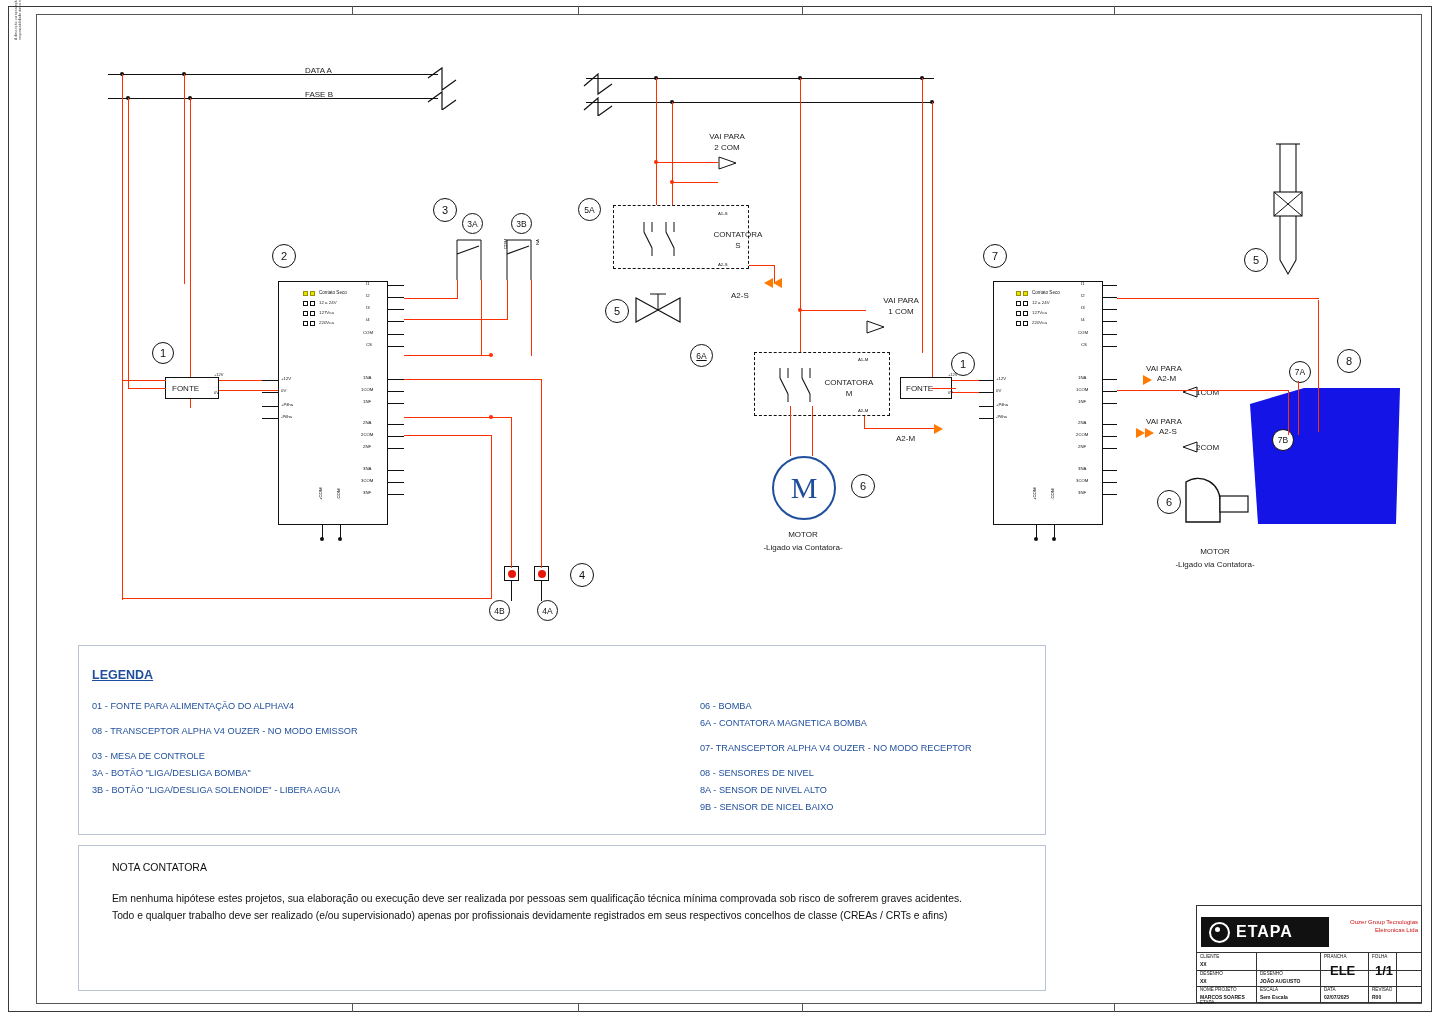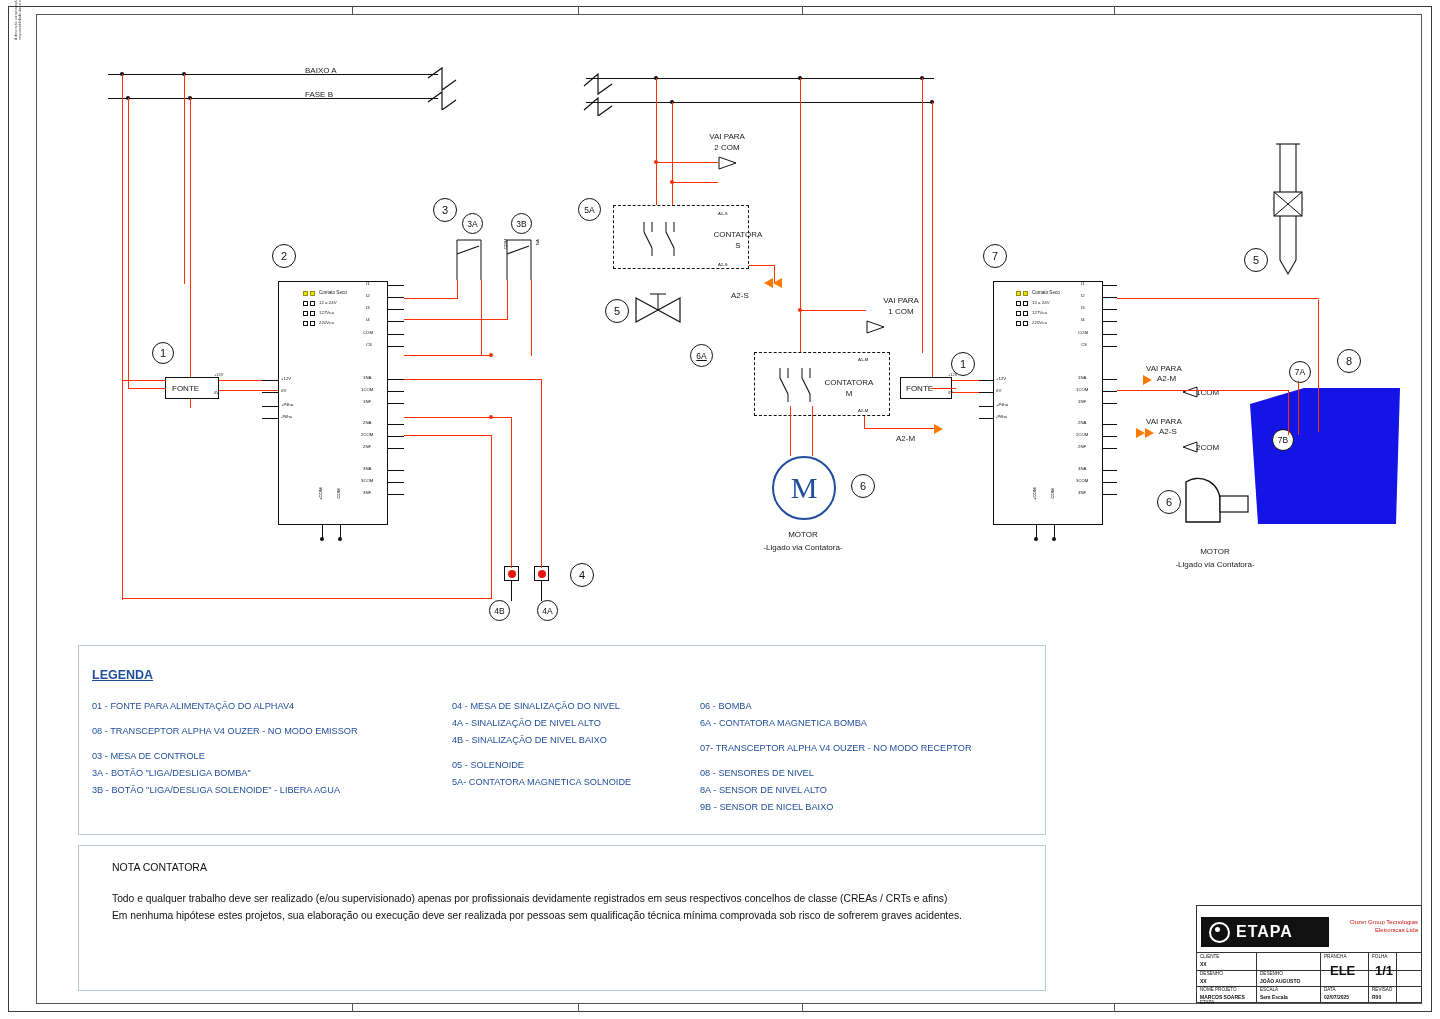--- a/index.html
+++ b/index.html
@@ -59,21 +59,21 @@
   <div class="tick" style="left:1114px;top:6px;width:1px;height:8px;"></div>
   <div class="tick" style="left:352px;top:1004px;width:1px;height:8px;"></div>
   <div class="tick" style="left:578px;top:1004px;width:1px;height:8px;"></div>
   <div class="tick" style="left:802px;top:1004px;width:1px;height:8px;"></div>
   <div class="tick" style="left:1114px;top:1004px;width:1px;height:8px;"></div>
 
   <div class="side-text">A descrição ou aprovação ou revisão e divulgação deste documento é de responsabilidade única e exclusiva do autor</div>
 
   <div class="wire-blk" style="left:108px;top:74px;width:330px;height:1.2px;"></div>
   <div class="wire-blk" style="left:108px;top:98px;width:330px;height:1.2px;"></div>
-  <div class="lbl" style="left:305px;top:66px;">BAIXO A</div>
+  <div class="lbl" style="left:305px;top:66px;">DATA A</div>
   <div class="lbl" style="left:305px;top:90px;">FASE B</div>
 
   <svg style="position:absolute;left:420px;top:62px;width:56px;height:48px;">
     <polyline points="8,16 22,6 22,28 36,18" fill="none" stroke="#111" stroke-width="1.2"></polyline>
     <polyline points="8,40 22,30 22,48 36,38" fill="none" stroke="#111" stroke-width="1.2"></polyline>
   </svg>
 
   <div class="node-blk" style="left:120px;top:72px;"></div>
   <div class="node-blk" style="left:182px;top:72px;"></div>
   <div class="node-blk" style="left:126px;top:96px;"></div>
@@ -429,45 +429,37 @@
   <div class="legend-col" style="left:92px;top:698px;">
     <div>01 - FONTE PARA ALIMENTAÇÃO DO ALPHAV4</div>
     <div style="height:8px;"></div>
     <div>08 - TRANSCEPTOR ALPHA V4 OUZER - NO MODO EMISSOR</div>
     <div style="height:8px;"></div>
     <div>03 - MESA DE CONTROLE</div>
     <div>3A - BOTÃO "LIGA/DESLIGA BOMBA"</div>
     <div>3B - BOTÃO "LIGA/DESLIGA SOLENOIDE" - LIBERA AGUA</div>
   </div>
 
-  <div class="legend-col" style="left:452px;top:698px;">
-    <div>04 - MESA DE SINALIZAÇÃO DO NIVEL</div>
-    <div>4A - SINALIZAÇÃO DE NIVEL ALTO</div>
-    <div>4B - SINALIZAÇÃO DE NIVEL BAIXO</div>
-    <div style="height:8px;"></div>
-    <div>05 - SOLENOIDE</div>
-    <div>5A- CONTATORA MAGNETICA SOLNOIDE</div>
-  </div>
 
   <div class="legend-col" style="left:700px;top:698px;">
     <div>06 - BOMBA</div>
     <div>6A - CONTATORA MAGNETICA BOMBA</div>
     <div style="height:8px;"></div>
     <div>07- TRANSCEPTOR ALPHA V4 OUZER - NO MODO RECEPTOR</div>
     <div style="height:8px;"></div>
     <div>08 - SENSORES DE NIVEL</div>
     <div>8A - SENSOR DE NIVEL ALTO</div>
     <div>9B - SENSOR DE NICEL BAIXO</div>
   </div>
 
   <div class="note-box"></div>
   <div class="note-title">NOTA CONTATORA</div>
   <div class="note-body">
+    <div>Em nenhuma hipótese estes projetos, sua elaboração ou execução deve ser realizada por pessoas sem qualificação técnica mínima comprovada sob risco de sofrerem graves acidentes.</div>
     <div>Todo e qualquer trabalho deve ser realizado (e/ou supervisionado) apenas por profissionais devidamente registrados em seus respectivos concelhos de classe (CREAs / CRTs e afins)</div>
-    <div>Em nenhuma hipótese estes projetos, sua elaboração ou execução deve ser realizada por pessoas sem qualificação técnica mínima comprovada sob risco de sofrerem graves acidentes.</div>
   </div>
 
   <div class="tb"></div>
   <div class="tb-logo">
     <span class="ring"></span>
     <span>ETAPA</span>
   </div>
   <div class="tb-red">Ouzer Group Tecnologias Eletronicas Ltda</div>
 
   <div class="tb-line" style="left:1196px;top:952px;width:226px;height:1px;"></div>

